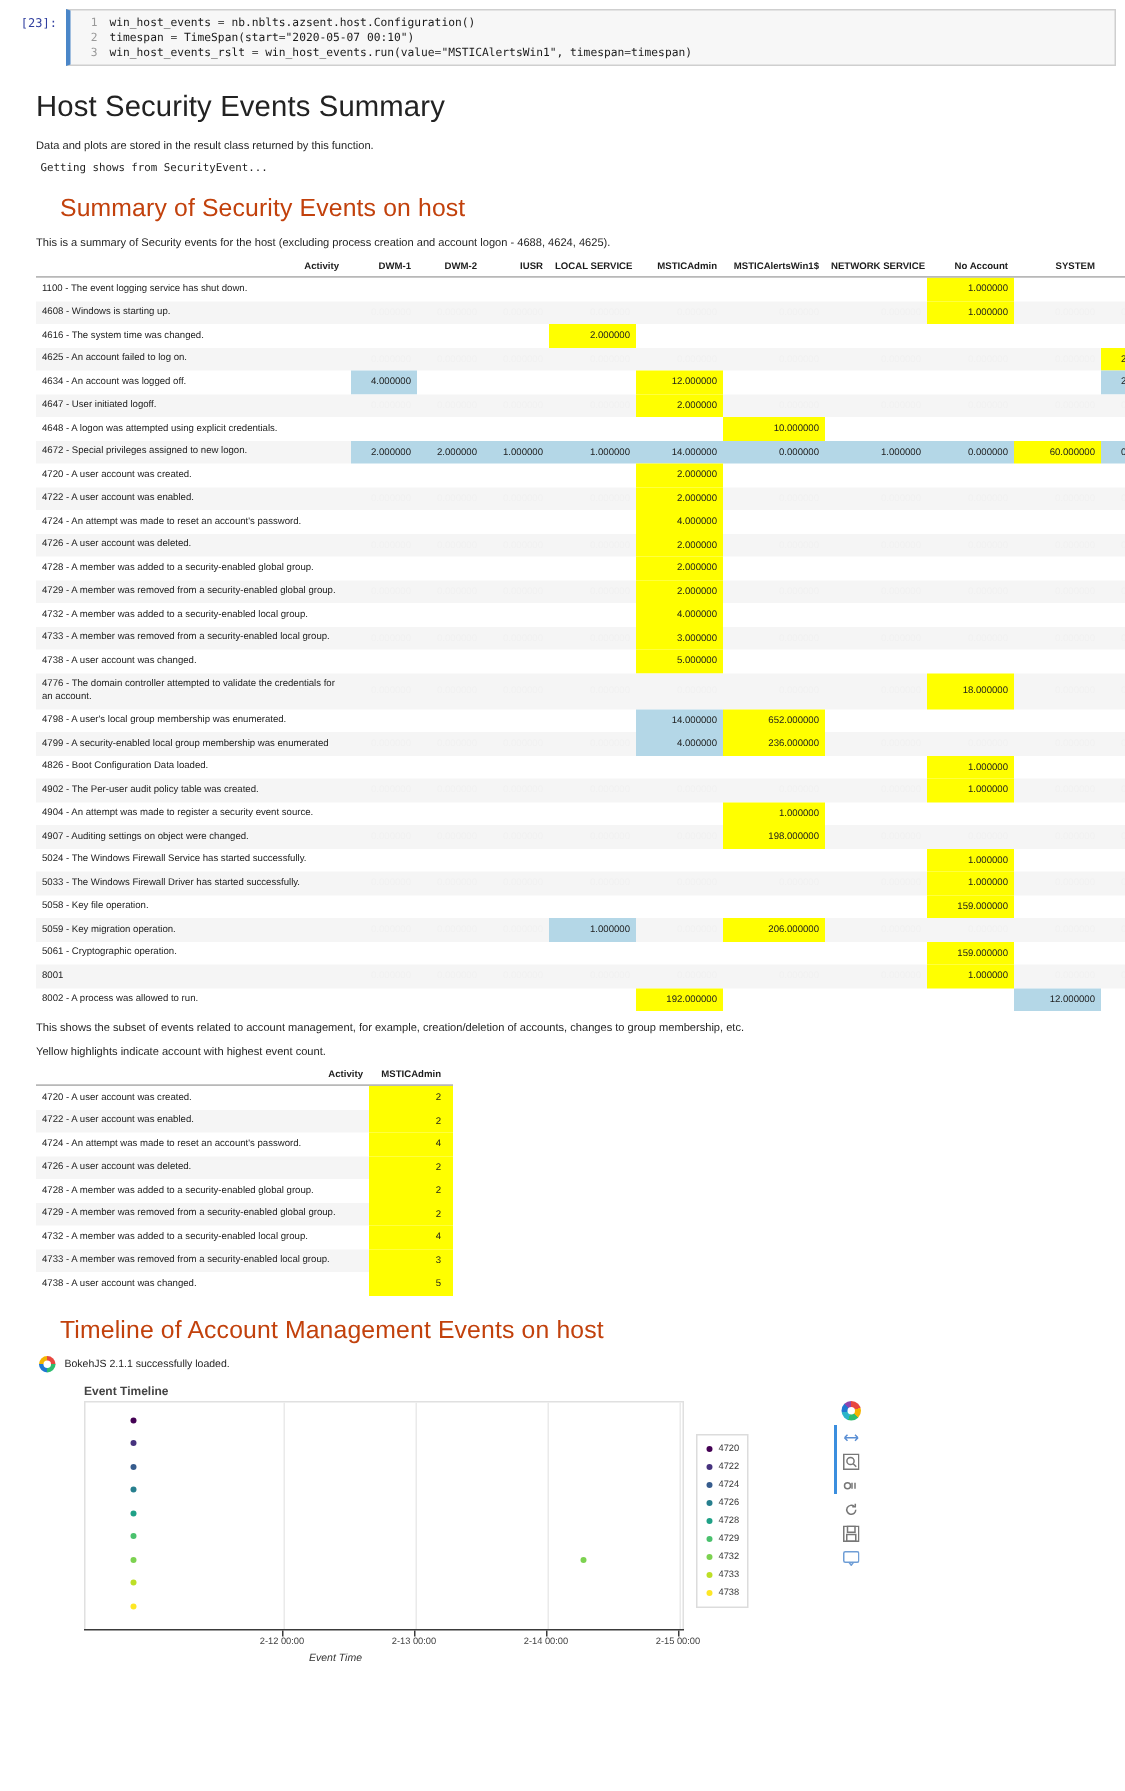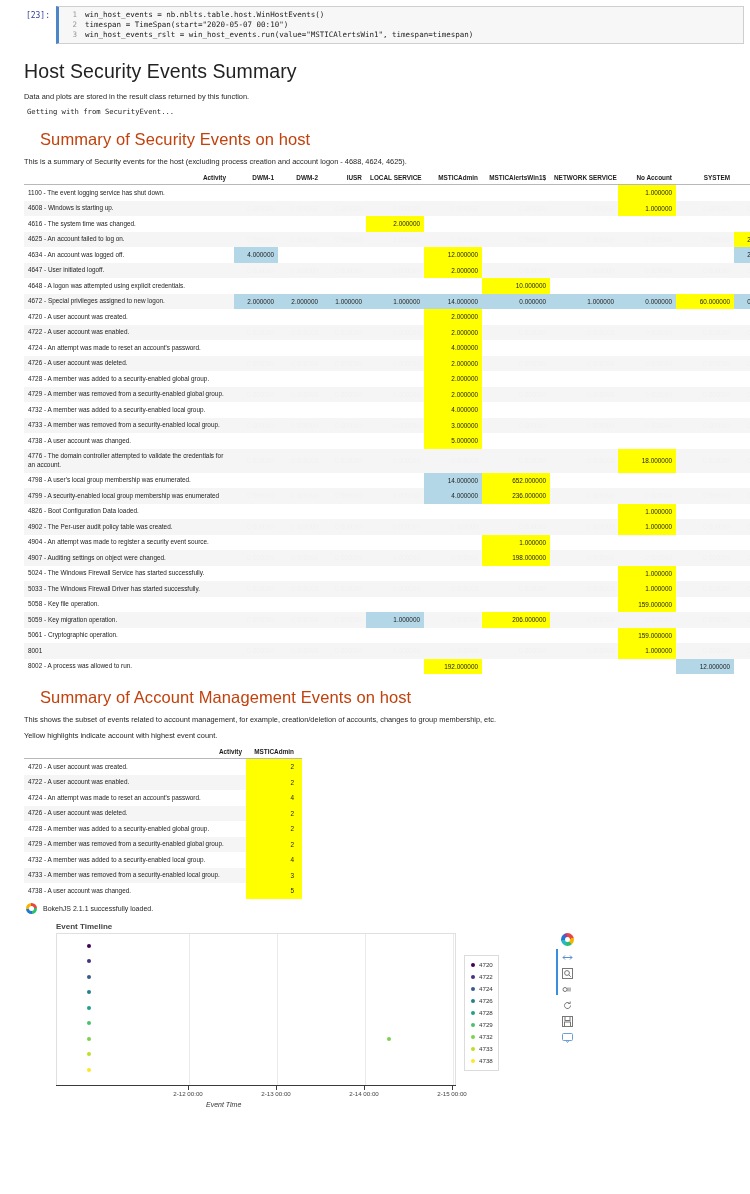--- a/index.html
+++ b/index.html
@@ -6,21 +6,21 @@
   html, body {
     margin: 0; padding: 0;
     width: 750px; height: 1194px;
     background: #ffffff;
     font-family: "Liberation Sans", sans-serif;
     overflow: hidden;
   }
   .page { position: relative; width: 750px; height: 1194px; background:#fff; }
 
   
-  .cell { display: flex; align-items: flex-start; padding: 6px 0 4px 12px; }
+  .cell { display: flex; align-items: flex-start; padding: 6px 0 4px 0; }
   .prompt {
     width: 44px; flex: 0 0 44px; text-align: right;
     font-family: "DejaVu Sans Mono", monospace;
     font-size: 8px; color: #303F9F; padding-right: 6px; padding-top: 5px;
   }
   .codebox {
     flex: 1 1 auto; margin-right: 6px;
     background: #f7f7f7; border: 1px solid #cfcfcf;
     border-left: 3px solid #4a86c8;
     padding: 3px 0 3px 0;
@@ -134,38 +134,38 @@
 </head>
 <body>
 
 <div class="page">
 
   <div class="cell">
     <div class="prompt">[23]:</div>
     <div class="codebox">
       <div class="codeline">
         <span class="lineno">1</span>
-        <span class="ctxt">win_host_events = nb.nblts.table.host.WinHostEvents()</span>
+        <span class="ctxt">win_host_events = nb.nblts.azsent.host.Configuration()</span>
       </div>
       <div class="codeline">
         <span class="lineno">2</span>
         <span class="ctxt">timespan = TimeSpan(start="2020-05-07 00:10")</span>
       </div>
       <div class="codeline">
         <span class="lineno">3</span>
         <span class="ctxt">win_host_events_rslt = win_host_events.run(value="MSTICAlertsWin1", timespan=timespan)</span>
       </div>
     </div>
   </div>
 
   <div class="wrap">
 
     <h1 class="hd">Host Security Events Summary</h1>
     <p class="body">Data and plots are stored in the result class returned by this function.</p>
-    <p class="mono">Getting with from SecurityEvent...</p>
+    <p class="mono">Getting shows from SecurityEvent...</p>
 
     <h2 class="hd">Summary of Security Events on host</h2>
     <p class="body">This is a summary of Security events for the host (excluding process creation and account logon - 4688, 4624, 4625).</p>
 
     <table class="df" id="tbl-security">
       <colgroup>
         <col class="c-act">
           <col class="c-n">
           <col class="c-n">
           <col class="c-n">
@@ -592,21 +592,20 @@
             <td class="hl-y">192.000000</td>
             <td></td>
             <td></td>
             <td></td>
             <td class="hl-b">12.000000</td>
             <td></td>
           </tr>
         </tbody>
     </table>
 
-    <h2 class="hd">Summary of Account Management Events on host</h2>
     <p class="body">This shows the subset of events related to account management, for example, creation/deletion of accounts, changes to group membership, etc.</p>
     <p class="body">Yellow highlights indicate account with highest event count.</p>
 
     <table class="df" id="tbl-acct">
       <colgroup>
           <col class="c-act2">
           <col class="c-v2">
         </colgroup>
       <thead>
         <tr id="acct-head-row">
@@ -647,20 +646,21 @@
             <td class="act">4733 - A member was removed from a security-enabled local group.</td>
             <td class="hl-y val2">3</td>
           </tr>
           <tr class="even">
             <td class="act">4738 - A user account was changed.</td>
             <td class="hl-y val2">5</td>
           </tr>
         </tbody>
     </table>
 
+    <h2 class="hd">Timeline of Account Management Events on host</h2>
     <div class="bokeh-load">
       <div class="bokeh-logo"></div>
       <span>BokehJS 2.1.1 successfully loaded.</span>
     </div>
 
     <div class="plot-title">Event Timeline</div>
     <div class="plot-area">
       <div class="plot-frame" id="plot-frame">
           <div class="vgrid" style="left: 132px;"></div>
           <div class="vgrid" style="left: 220px;"></div>

